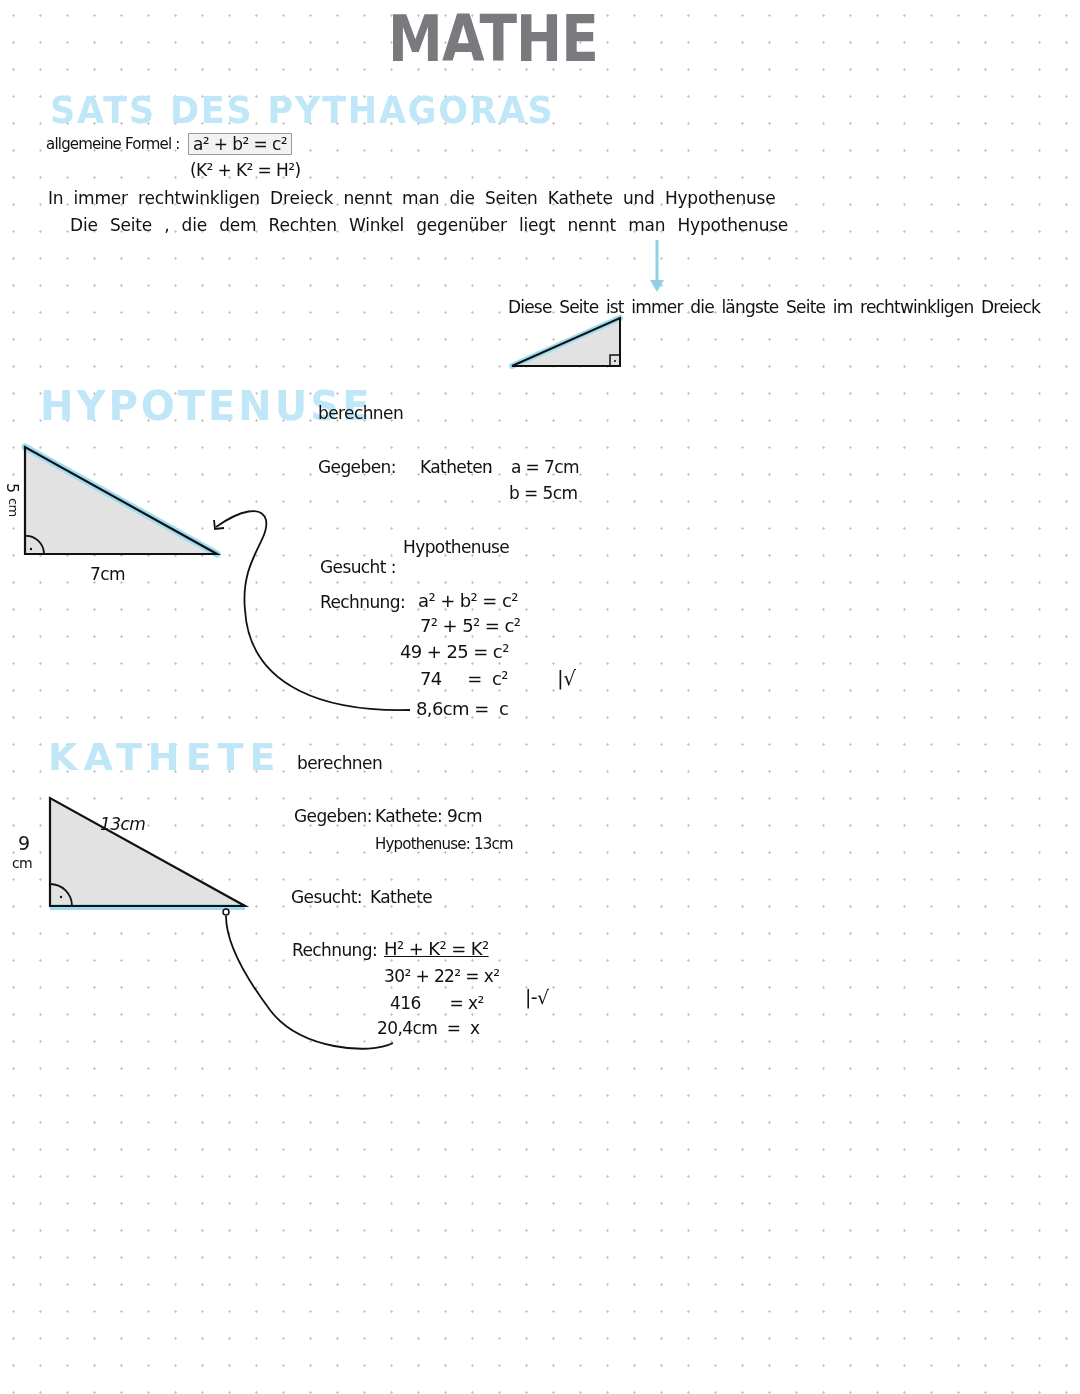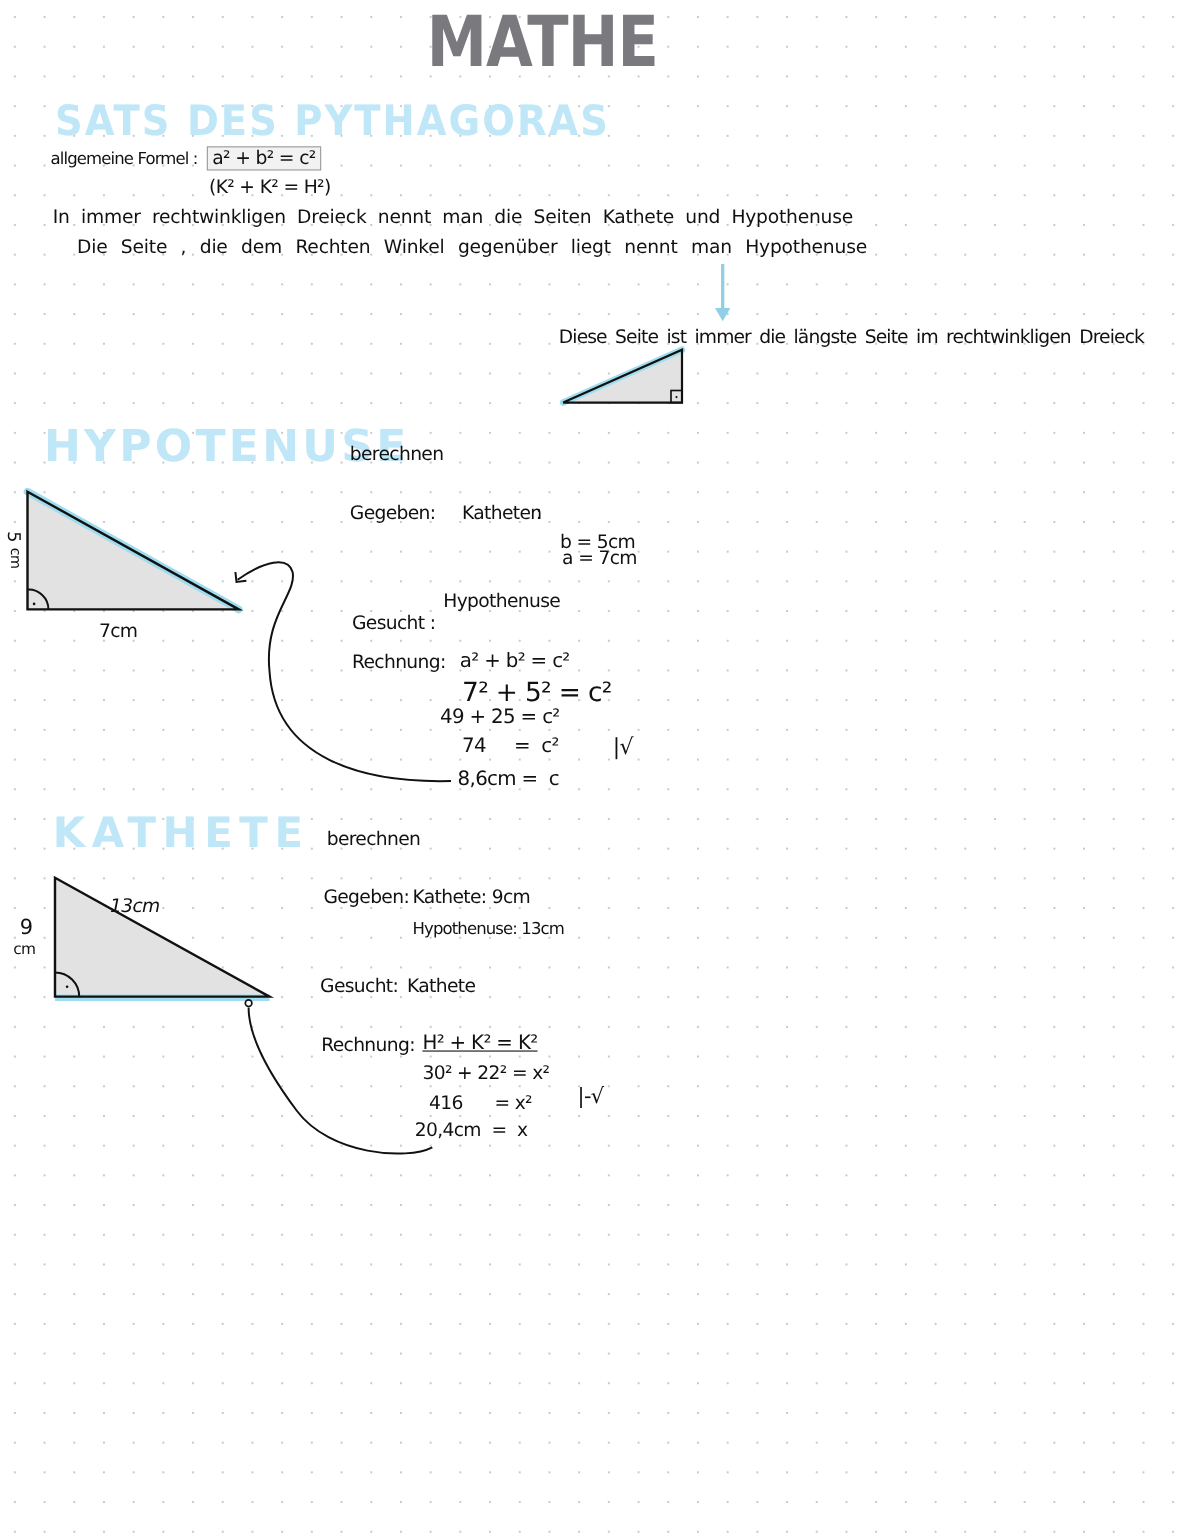--- a/index.html
+++ b/index.html
@@ -91,29 +91,29 @@
 
 <div class="abs hw" style="left:2px; top:483px; font-size:16px; transform:rotate(90deg); transform-origin:left top; left:22px;">
   <span>5</span>
 </div>
 <div class="abs hw" style="left:3px; top:498px; font-size:13px; transform:rotate(90deg); transform-origin:left top; left:21px;">cm</div>
 <div class="abs hw" style="left:90px; top:564px;">7cm</div>
 
 <div class="abs hw" style="left:318px; top:457px;">Gegeben:</div>
 <div class="abs hw" style="left:400px; top:457px;margin-left:20px;">Katheten</div>
 <div class="abs hw" style="left:487px; top:457px;">:</div>
-<div class="abs hw" style="left:511px; top:457px;margin-top:41px;">a = 7cm</div>
+<div class="abs hw" style="left:511px; top:457px;">a = 7cm</div>
 <div class="abs hw" style="left:509px; top:483px;">b = 5cm</div>
 
 <div class="abs hw" style="left:320px; top:557px;">Gesucht :</div>
 <div class="abs hw" style="left:403px; top:537px;">Hypothenuse</div>
 
 <div class="abs hw" style="left:320px; top:592px;">Rechnung:</div>
 <div class="abs hw" style="left:418px; top:590px; font-size:18px;">a² + b² = c²</div>
-<div class="abs hw" style="left:420px; top:615px; font-size:24px;">7² + 5² = c²</div>
+<div class="abs hw" style="left:420px; top:615px; font-size:18px;">7² + 5² = c²</div>
 <div class="abs hw" style="left:400px; top:641px; font-size:18px;">49 + 25 = c²</div>
 <div class="abs hw" style="left:420px; top:668px; font-size:18px; white-space:pre;">74     =  c²</div>
 <div class="abs hw" style="left:557px; top:666px; font-size:20px;">|√</div>
 <div class="abs hw" style="left:416px; top:698px; font-size:18px; white-space:pre;">8,6cm =  c</div>
 
 <div class="abs heading h-kat">KATHETE</div>
 <div class="abs hw" style="left:297px; top:753px;">berechnen</div>
 
 <div class="abs hw" style="left:100px; top:814px;font-style:italic;">13cm</div>
 <div class="abs hw" style="left:18px; top:832px; font-size:19px;">9</div>

